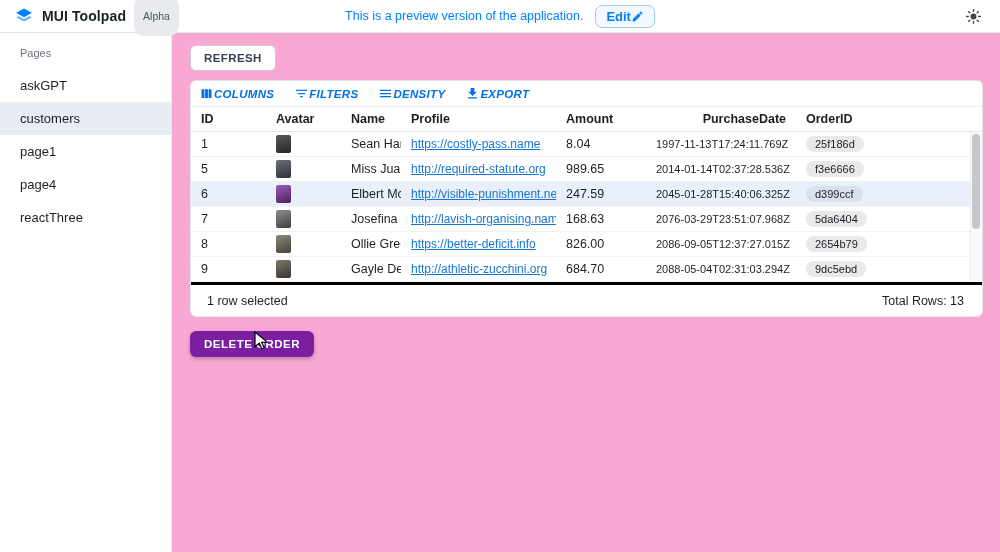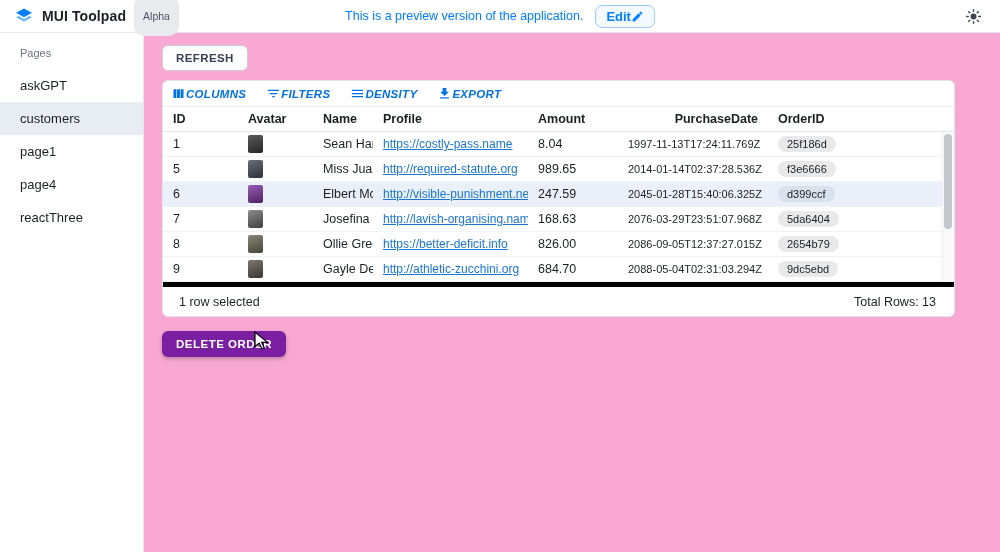--- a/index.html
+++ b/index.html
@@ -14,21 +14,21 @@
   .alpha-chip { margin-left:8px; background:#e8eaed; color:#4b5563; font-size:10.5px; padding:14px 9px; border-radius:10px; }
   .tb-center { position:absolute; left:50%; transform:translateX(-50%); display:flex; align-items:center; gap:12px; }
   .preview-text { color:#007FFF; font-size:12.5px; }
   .edit-btn { display:flex; align-items:center; gap:0; color:#007FFF; border:1px solid #99ccf3; background:#f3f9ff; border-radius:7px; padding:3px 10px; font-size:13px; font-weight:600; cursor:pointer; font-family:inherit; }
   .edit-btn svg { width:13px; height:13px; fill:#007FFF; }
   .theme-toggle { margin-left:auto; background:none; border:none; cursor:pointer; display:flex; align-items:center; padding:4px; }
   .theme-toggle svg { width:17px; height:17px; }
 
   
   .app-body { display:flex; height:519px; }
-  .sidebar { width:144px; border-right:1px solid #e5e7eb; padding-top:6px; background:#fff; flex:none; }
+  .sidebar { width:172px; border-right:1px solid #e5e7eb; padding-top:6px; background:#fff; flex:none; }
   .pages-label { font-size:11px; color:#6b7280; padding:8px 20px 10px 20px; }
   .nav-item { height:33px; display:flex; align-items:center; padding:0 20px; font-size:13px; color:#1c2025; cursor:pointer; }
   .nav-item.selected { background:#e8edf3; }
 
   .main { flex:1; padding:12px 0 3px 18px; position:relative; }
 
   .refresh-btn { font-size:11.5px; font-weight:700; letter-spacing:.4px; color:#374151; background:#fff; border:1px solid #c9ced4; border-radius:6px; padding:6px 13px; cursor:pointer; font-family:inherit; }
 
   
   .grid-card { width:793px; margin-top:9px; border:1px solid #e2e5e9; border-radius:6px; background:#fff; overflow:hidden; }
@@ -55,21 +55,21 @@
   .row:nth-child(5) .avatar-img { background:linear-gradient(160deg,#8a8878,#46443a); }
   .row:nth-child(6) .avatar-img { background:linear-gradient(160deg,#7d776f,#3a352f); }
   .profile-link { color:#1976d2; font-size:12px; text-decoration:underline; cursor:pointer; }
   .col-date.val { font-size:11px; }
   .chip { display:inline-block; background:#e9e9e9; border-radius:10px; padding:2px 9px; font-size:11px; color:#1c2025; }
   .row.selected .chip { background:#d9e2ec; }
 
   .scrollbar { position:absolute; right:0; top:0; bottom:0; width:12px; background:#fafafa; border-left:1px solid #ededed; }
   .scroll-thumb { position:absolute; top:2px; right:2px; width:8px; height:95px; background:#c4c7cc; border-radius:4px; cursor:pointer; }
 
-  .grid-footer { display:flex; justify-content:space-between; align-items:center; height:34px; border-top:5px solid #000000; font-size:12.5px; color:#1c2025; padding:0 18px 0 16px; }
+  .grid-footer { display:flex; justify-content:space-between; align-items:center; height:34px; border-top:3px solid #000000; font-size:12.5px; color:#1c2025; padding:0 18px 0 16px; }
 
   .delete-btn { margin-top:14px; background:#7b1fa2; color:#fff; border:none; border-radius:6px; padding:7px 14px; font-size:11.5px; font-weight:700; letter-spacing:.5px; cursor:pointer; box-shadow:0 2px 4px rgba(0,0,0,.25); font-family:inherit; }
 
   .mouse-cursor { position:absolute; left:254px; top:331px; width:15px; height:19px; pointer-events:none; }
 </style>
 </head>
 <body>
 
 <div class="app">
 

